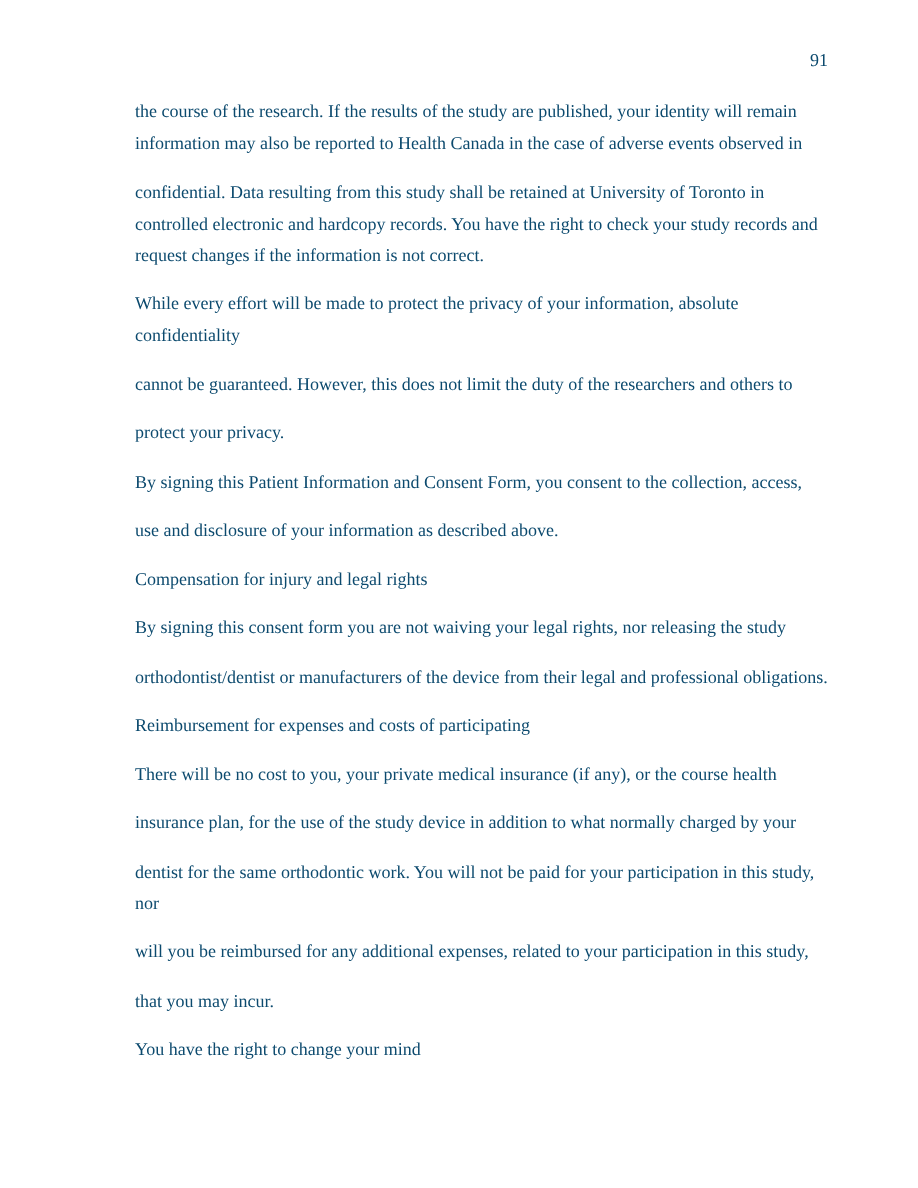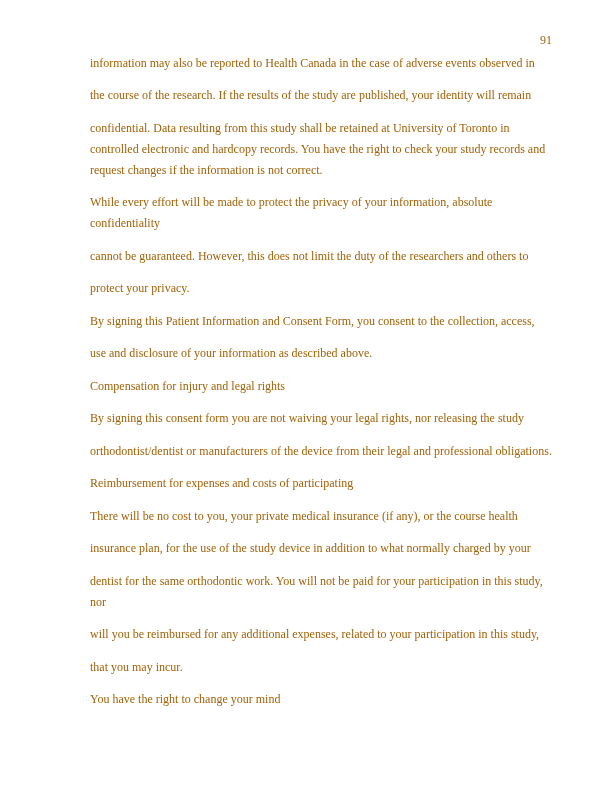--- a/index.html
+++ b/index.html
@@ -3,21 +3,21 @@
 <meta charset="utf-8">
 <style>
   * { margin: 0; padding: 0; box-sizing: border-box; }
   html, body { background: #ffffff; }
   .page {
     position: relative;
     width: 612px;
     height: 792px;
     background: #ffffff;
     font-family: "Liberation Serif", serif;
-    color: #a16207;
+    color: #0c4a6e;
     overflow: hidden;
   }
   .page-number {
     position: absolute;
     top: 34px;
     right: 60px;
     font-size: 12px;
     line-height: 12px;
   }
   .content {
@@ -37,22 +37,22 @@
 </style>
 </head>
 <body>
 
 <div class="page">
 
   <div class="page-number">91</div>
 
   <div class="content">
 
+    <div class="line d">the course of the research. If the results of the study are published, your identity will remain</div>
     <div class="line">information may also be reported to Health Canada in the case of adverse events observed in</div>
-    <div class="line d">the course of the research. If the results of the study are published, your identity will remain</div>
     <div class="line d">confidential. Data resulting from this study shall be retained at University of Toronto in</div>
     <div class="line">controlled electronic and hardcopy records. You have the right to check your study records and</div>
     <div class="line">request changes if the information is not correct.</div>
     <div class="line d">While every effort will be made to protect the privacy of your information, absolute</div>
     <div class="line">confidentiality</div>
     <div class="line d">cannot be guaranteed. However, this does not limit the duty of the researchers and others to</div>
     <div class="line d">protect your privacy.</div>
 
     <div class="line d"><span>By signing this </span><span class="it">Patient Information and Consent Form</span><span>, you consent to the collection, access,</span></div>
 

